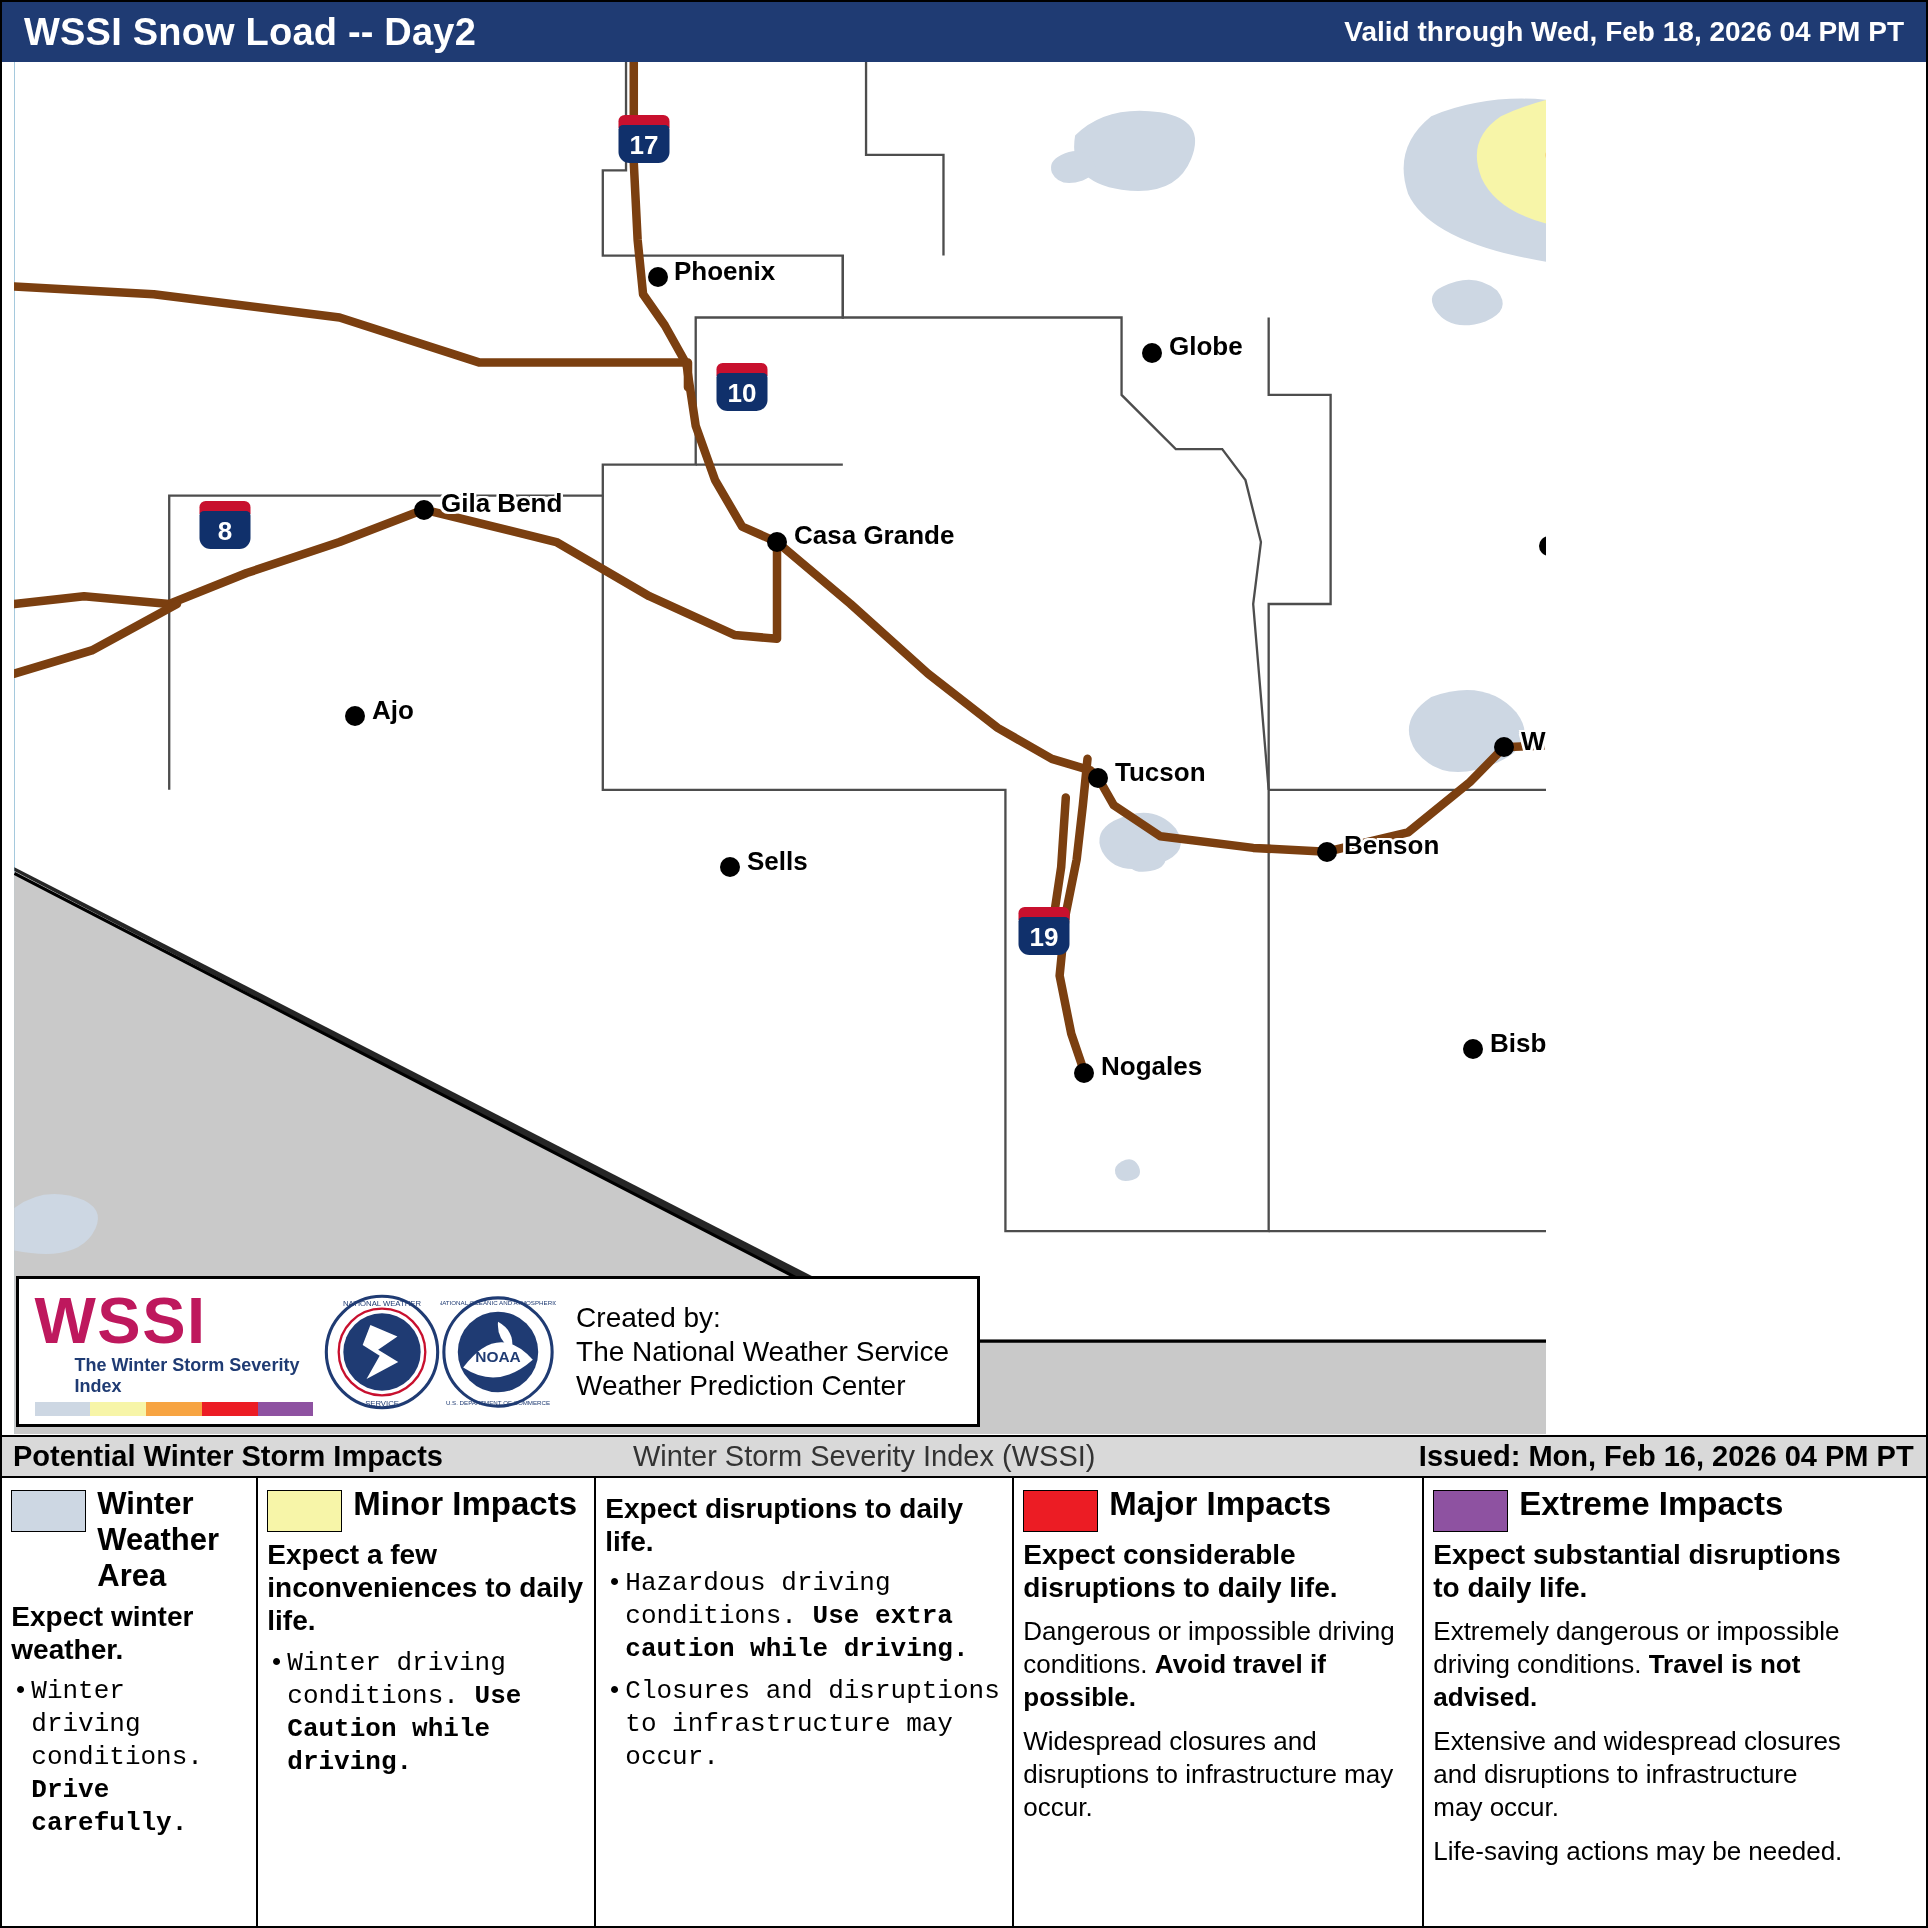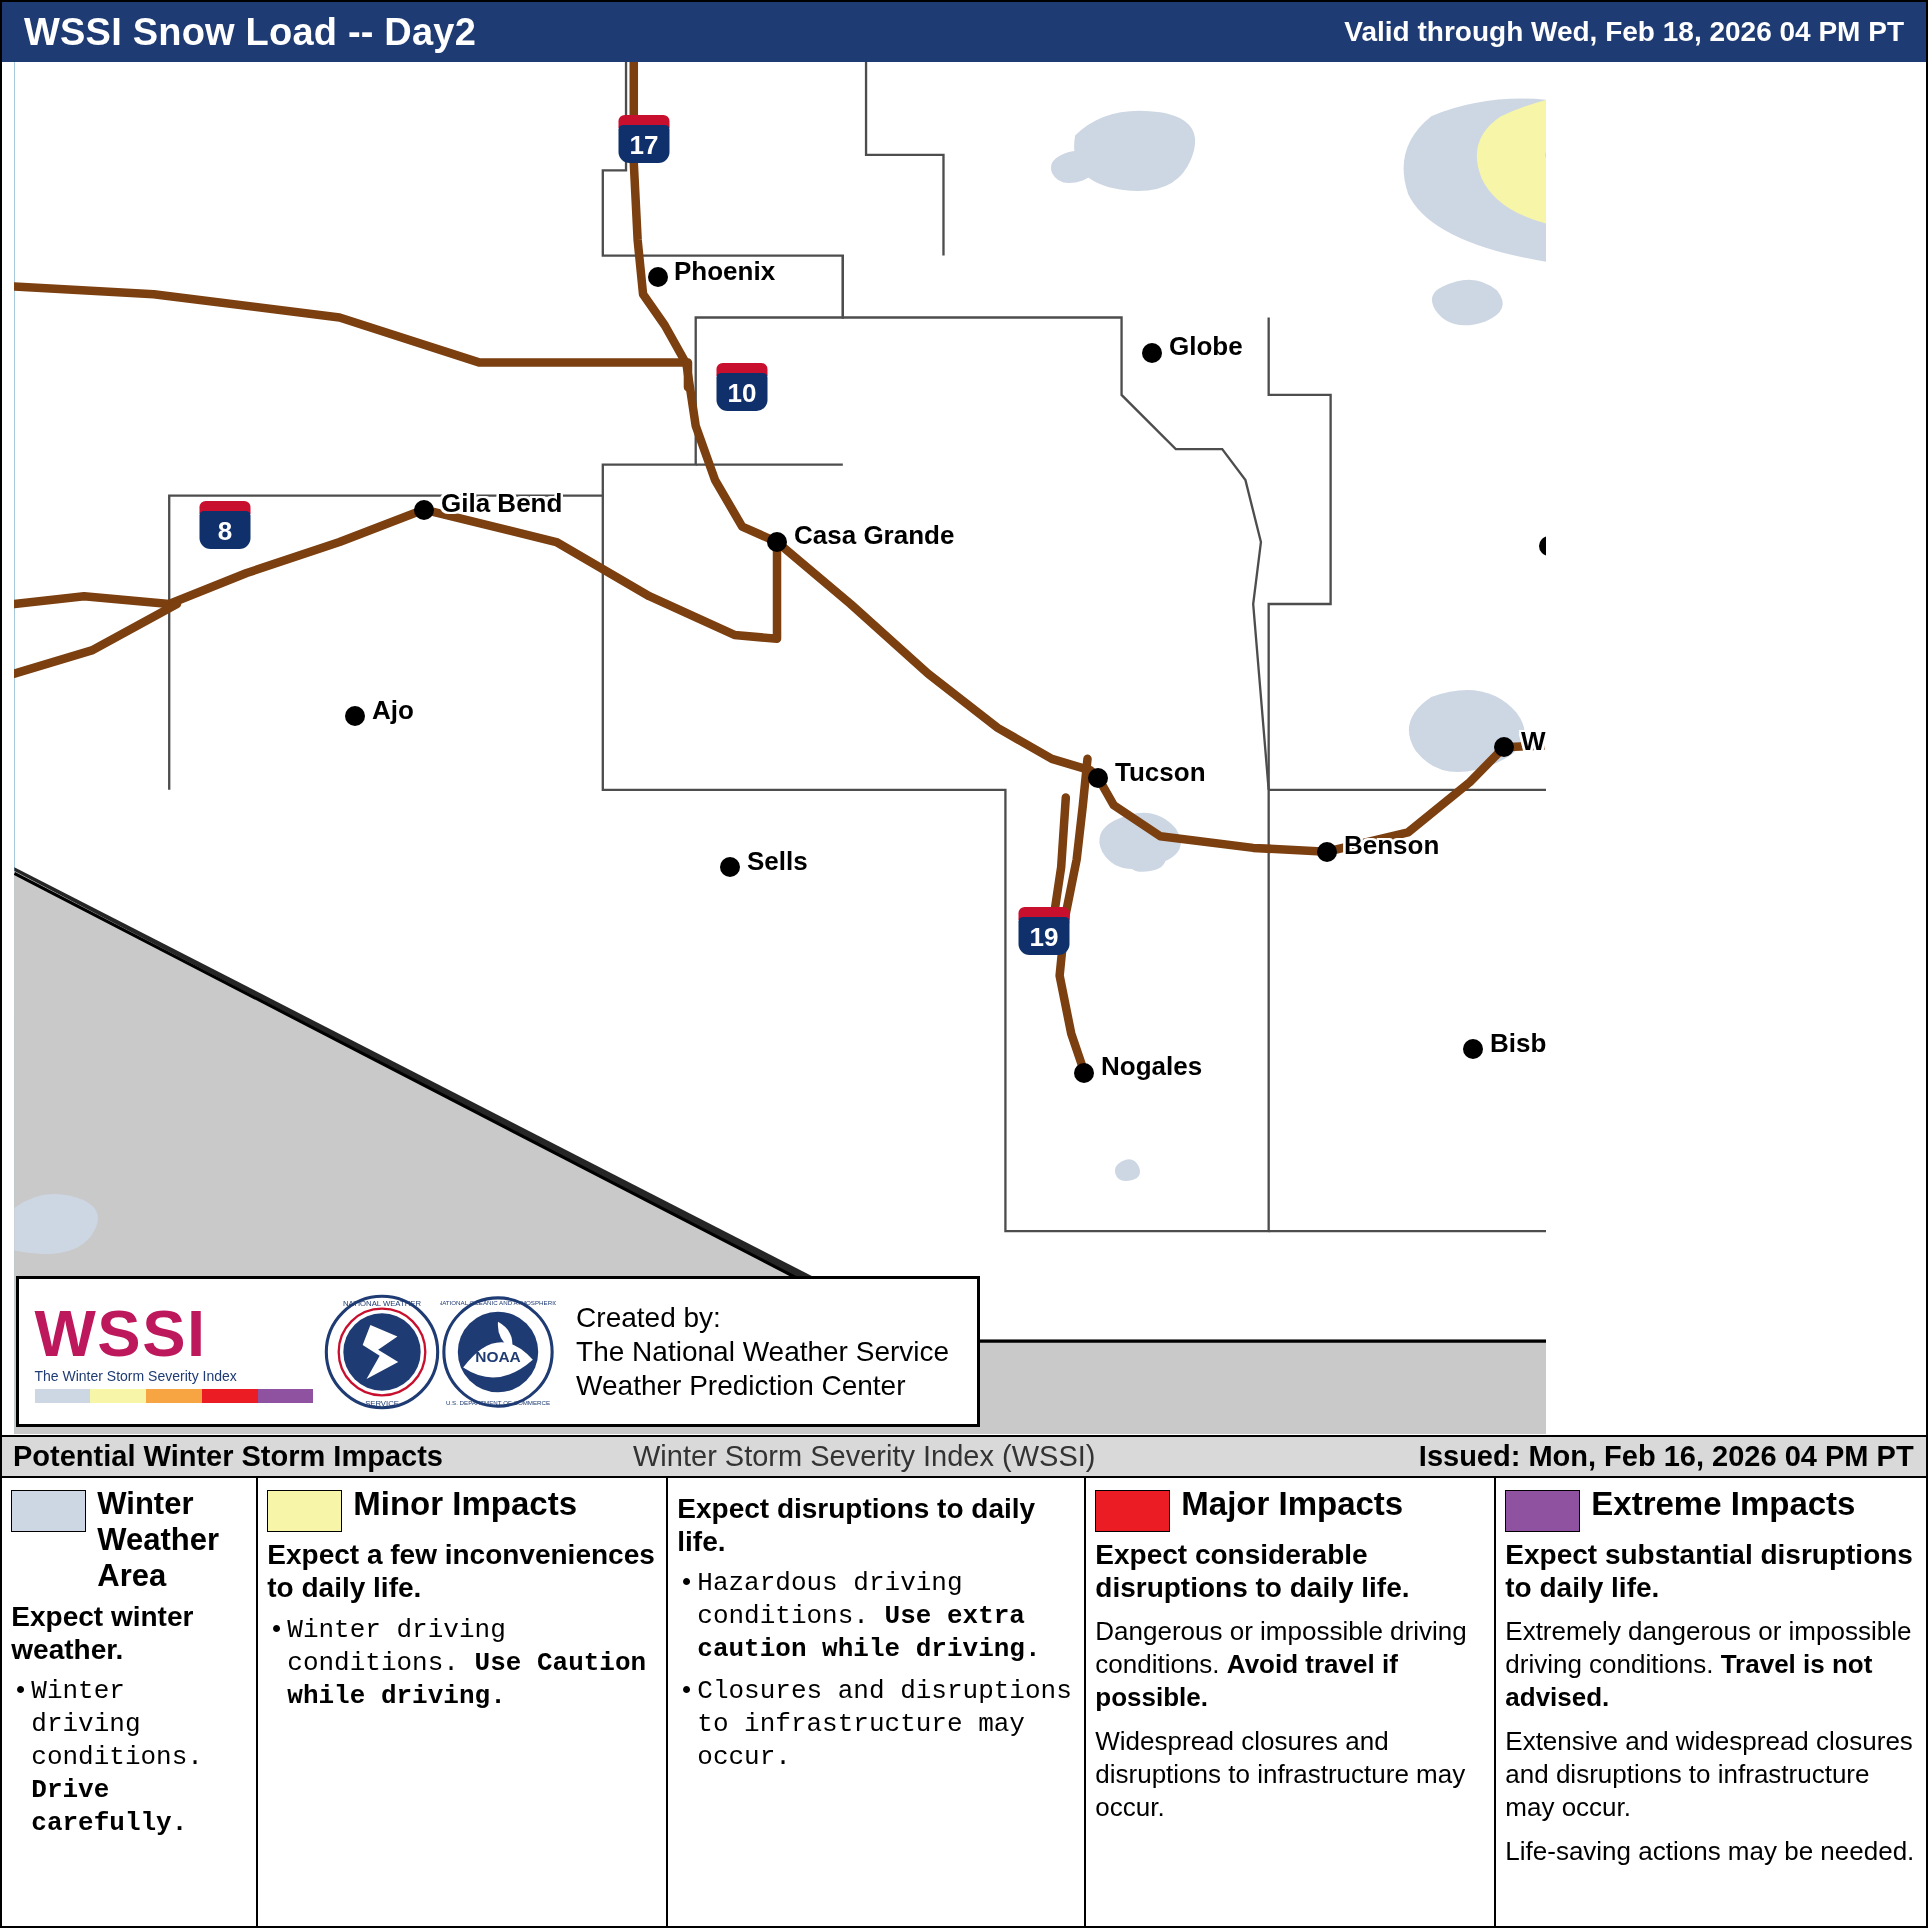--- a/index.html
+++ b/index.html
@@ -124,24 +124,25 @@
   }
   .wssi-word {
     font-size: 65px;
     font-weight: bold;
     color: #be185d;
     letter-spacing: 1.5px;
     line-height: 67px;
     font-family: "Liberation Sans", sans-serif;
   }
   .wssi-sub {
-    font-size: 14px;
-    font-weight: normal;
+    font-size: 18px;
+    font-weight: bold;
     color: #1f3b73;
     margin-top: 1.5px;
+    margin-left: 40px;
   }
   .wssi-bar {
     display: flex;
     margin-top: 4.6px;
     height: 14px;
     width: 279px;
   }
   .wssi-bar span { flex: 1; display: block; }
 
   .seal {
@@ -191,21 +192,21 @@
     box-sizing: border-box;
   }
   .legend-col {
     border-right: 2.3px solid #000;
     box-sizing: border-box;
     padding: 7.7px 9.3px 0 9.3px;
     overflow: hidden;
   }
   .legend-col:last-child { border-right: none; }
   .col-0 { width: 256px; }
-  .col-1 { width: 410px; }
+  .col-1 { width: 338px; }
   .col-2 { width: 418px; }
   .col-3 { width: 410px; }
   .col-4 { width: 429px; }
 
   .legend-head {
     display: flex;
     align-items: flex-start;
     gap: 11px;
   }
   .swatch {

